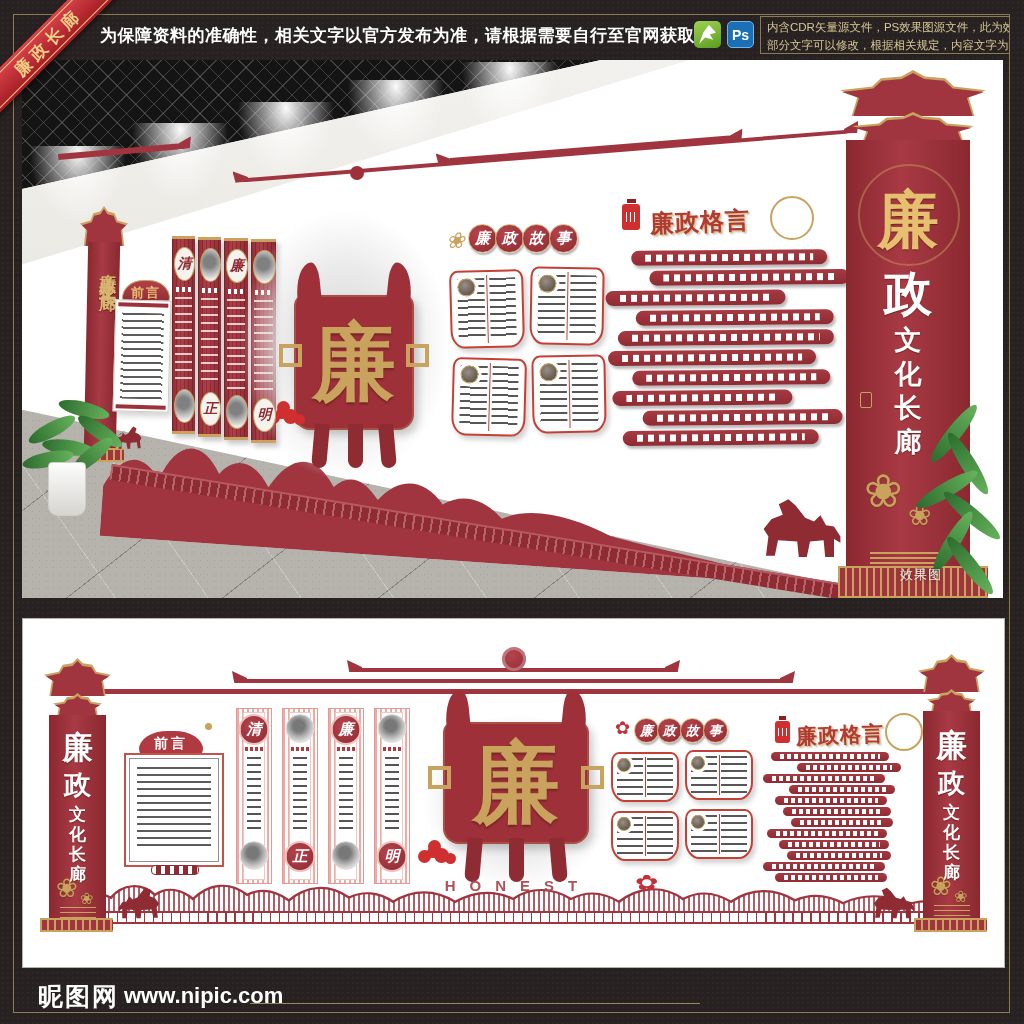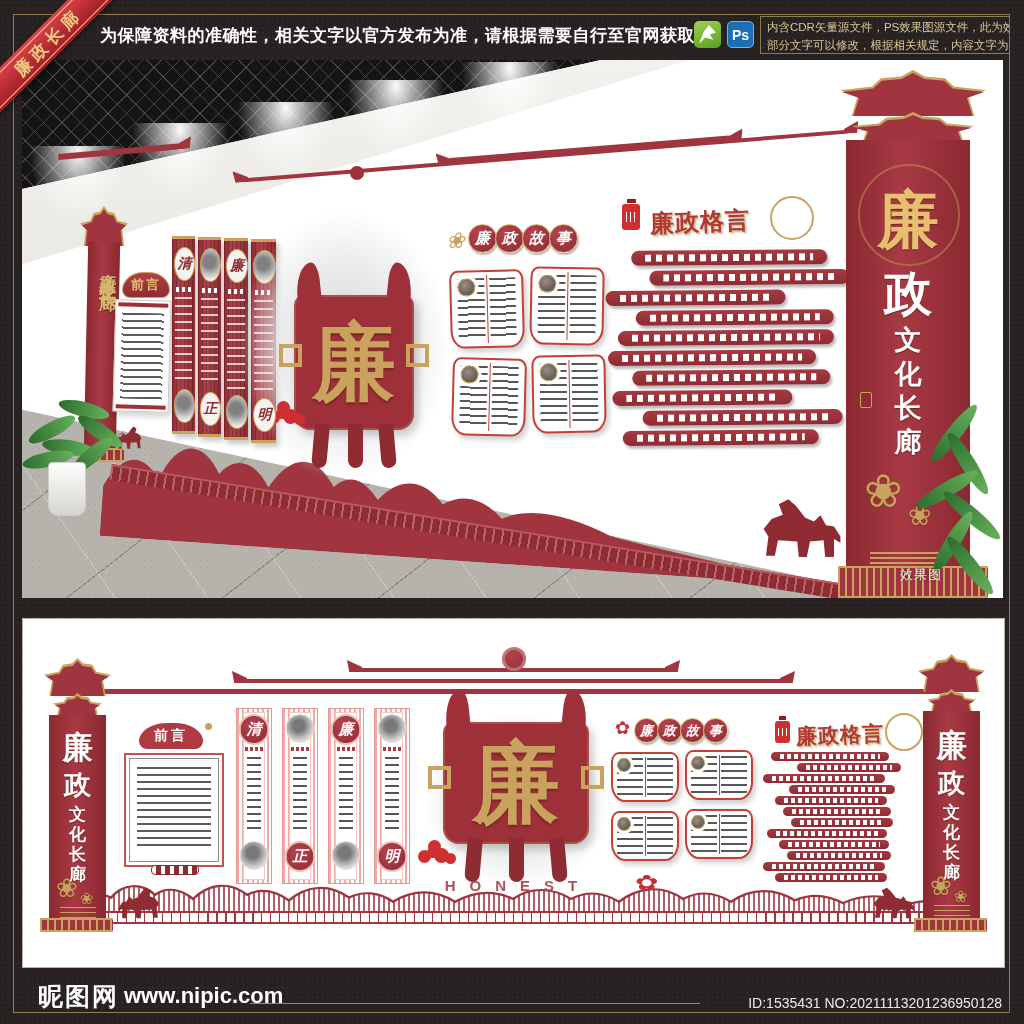--- a/index.html
+++ b/index.html
@@ -113,21 +113,21 @@
   .bar::before{content:'';position:absolute;left:14px;right:14px;top:4px;bottom:4px;
     background:repeating-linear-gradient(90deg,#fff 0 6px,transparent 6px 11px);}
   .fbars .bar{height:9px;border-radius:5px;margin-bottom:2px;box-shadow:none;}
   .fbars .bar::before{left:9px;right:9px;top:2px;bottom:2px;
     background:repeating-linear-gradient(90deg,#fff 0 4px,transparent 4px 7px);}
   .maximtitle{position:absolute;color:#b03a36;font-weight:900;letter-spacing:1px;
     text-shadow:1px 1px 0 #e3c27c,2px 2px 2px rgba(0,0,0,.22);transform:rotate(-2deg);white-space:nowrap;}
   
   .fwhead{position:absolute;background:linear-gradient(180deg,#b04049,#8f2b33);
     border-radius:45% 45% 8px 8px/70% 70% 8px 8px;border:1px solid #c9a25e;
-    display:flex;align-items:center;justify-content:center;font-weight:700;box-sizing:border-box;}
+    display:flex;align-items:center;justify-content:center;font-weight:700;box-sizing:border-box;margin-top:8px;}
   .fwpanel{position:absolute;background:#fff;box-sizing:border-box;}
   .dots{position:absolute;height:8px;border-radius:4px;border:1px solid #8f2b33;
     background:repeating-linear-gradient(90deg,#fff 0 4px,#8f2b33 4px 9px);}
   
   .fscroll{position:absolute;border:1px solid #e39a94;
     background:repeating-linear-gradient(90deg,#f3a8a2 0 2px,#fff 2px 5px);}
   .fscroll::before{content:'';position:absolute;top:3px;bottom:3px;left:6px;right:6px;background:#fff;border:1px solid #eecac6;}
   .fcircle{position:absolute;left:50%;transform:translateX(-50%);width:27px;height:27px;border-radius:50%;
     display:flex;align-items:center;justify-content:center;z-index:2;}
   .fcircle.red{background:radial-gradient(circle at 40% 35%,#b4434c,#8f2b33);color:#fff;font-size:15px;font-weight:700;border:2px solid #eec0bb;}
@@ -529,14 +529,13 @@
         <i style="left:24px;top:16px;font-size:16px">❀</i>
         <i class="stems"></i>
       </div>
     </div>
     <div class="greek" style="left:891px;top:299px;width:73px;height:14px"></div>
   </div>
 
   <div class="sitename" style="left:38px;top:980px;font-size:25px">昵图网</div>
   <div class="siteurl" style="left:124px;top:983px;font-size:22px">www.nipic.com</div>
   <div class="fdivider" style="left:250px;top:1003px;width:450px"></div>
-  <div class="idtext" style="left:700px;top:995px;width:302px">ID:1535431 NO:20211113201236950128</div>
 </div>
 
 </body></html>

